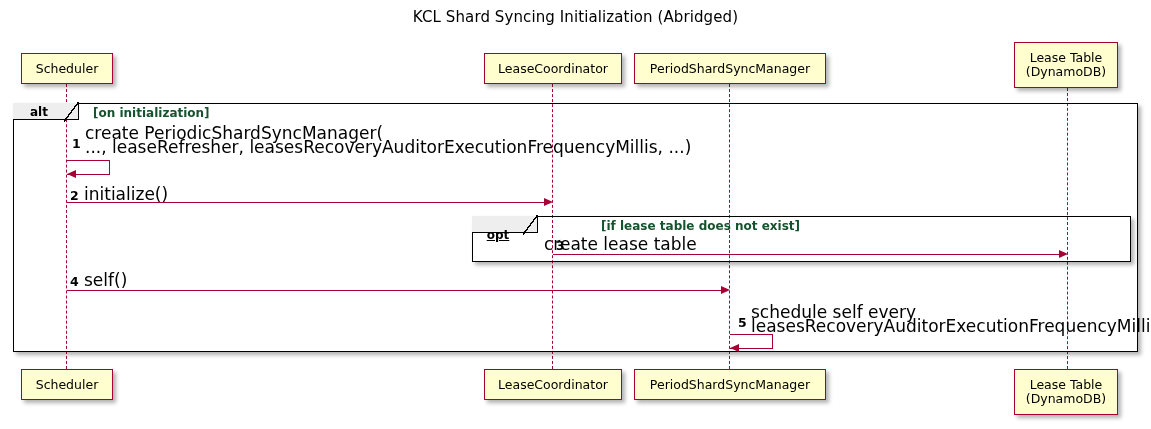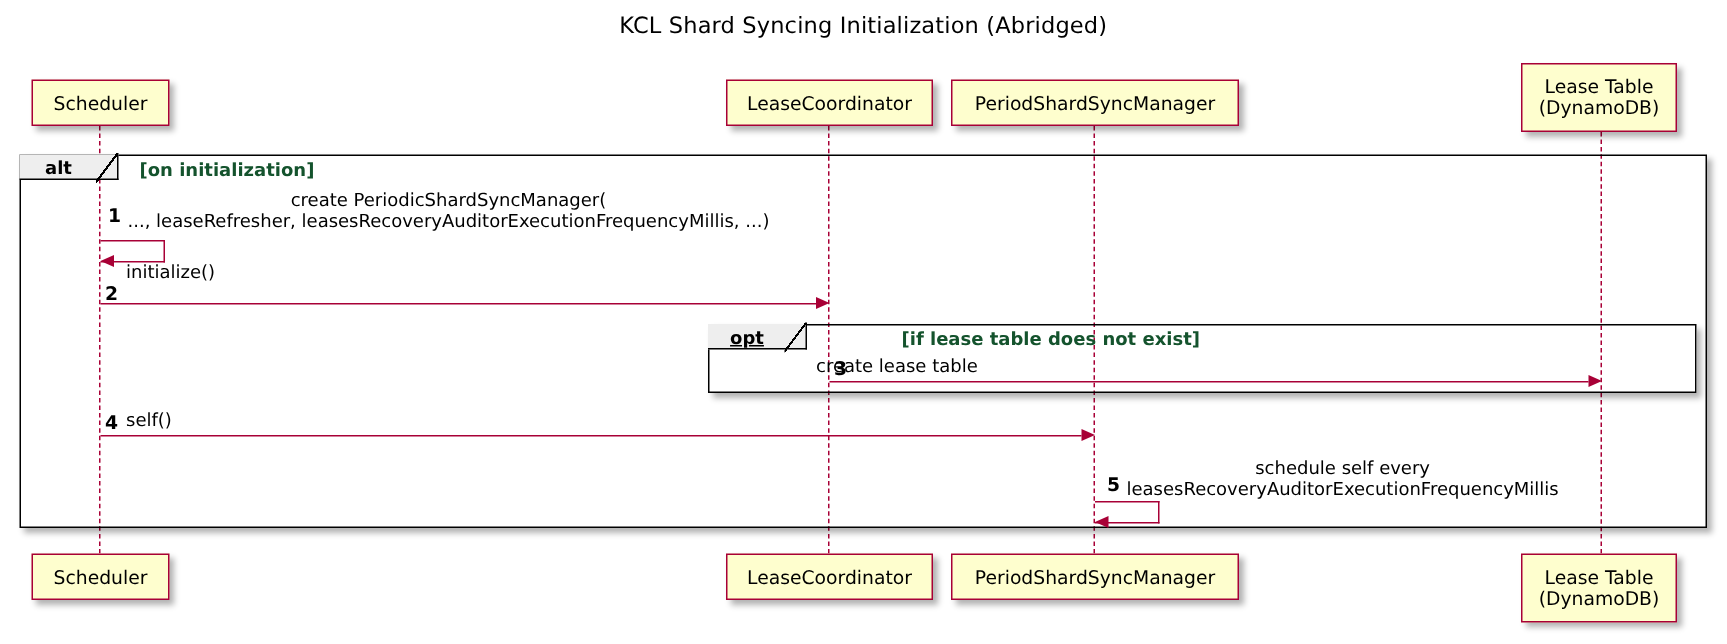--- a/index.html
+++ b/index.html
@@ -38,22 +38,22 @@
   .arrow-line{position:absolute;height:0;border-top:1.4px solid #A80036;}
   .arrow-head-r{position:absolute;width:0;height:0;
                 border-top:4.5px solid transparent;border-bottom:4.5px solid transparent;
                 border-left:9px solid #A80036;}
   .arrow-head-l{position:absolute;width:0;height:0;
                 border-top:4.5px solid transparent;border-bottom:4.5px solid transparent;
                 border-right:9px solid #A80036;}
   .selfloop{position:absolute;border:1.4px solid #A80036;border-left:none;
             box-sizing:border-box;background:transparent;}
 
-  .msg-label{position:absolute;font-size:12px;color:#000;white-space:pre-line;
-             line-height:13.5px;text-align:center;}
+  .msg-label{position:absolute;font-size:17px;color:#000;white-space:pre-line;
+             line-height:13.5px;}
   .msg-num{position:absolute;font-size:12.5px;font-weight:bold;color:#000;}
 </style>
 </head>
 <body>
 
 <div id="canvas">
 
   <div class="title">KCL Shard Syncing Initialization (Abridged)</div>
 
   <div class="lifeline" style="left:66px;top:84px;height:285px;"></div>
@@ -85,29 +85,29 @@
   <div class="frame-label" style="left:14px;top:104px;width:50px;">alt</div>
   <div class="frame-cond" style="left:93px;top:106px;">[on initialization]</div>
 
   <div class="msg-num" style="left:72px;top:136px;">1</div>
   <div class="msg-label" style="left:85px;top:127px;">create PeriodicShardSyncManager(
    ..., leaseRefresher, leasesRecoveryAuditorExecutionFrequencyMillis, ...)</div>
   <div class="selfloop" style="left:67px;top:160px;width:43px;height:15px;"></div>
   <div class="arrow-head-l" style="left:67px;top:170px;"></div>
 
   <div class="msg-num" style="left:70px;top:188px;">2</div>
-  <div class="msg-label" style="left:84px;top:175px;">initialize()</div>
+  <div class="msg-label" style="left:84px;top:188px;">initialize()</div>
   <div class="arrow-line" style="left:67px;top:202px;width:477px;"></div>
   <div class="arrow-head-r" style="left:544px;top:198px;"></div>
 
   <div class="frame" style="left:472px;top:216px;width:659px;height:46px;"></div>
   <div class="frame-tab" style="left:472px;top:216px;width:66px;">
     <div class="notchline"></div>
   </div>
-  <div class="frame-label" style="left:473px;top:217px;width:50px;text-decoration:underline;">opt</div>
+  <div class="frame-label" style="left:473px;top:227px;width:50px;text-decoration:underline;">opt</div>
   <div class="frame-cond" style="left:557px;top:219px;margin-left:44px;">[if lease table does not exist]</div>
 
   <div class="msg-num" style="left:556px;top:238px;">3</div>
   <div class="msg-label" style="left:544px;top:238px;">create lease table</div>
   <div class="arrow-line" style="left:553px;top:254px;width:506px;"></div>
   <div class="arrow-head-r" style="left:1059px;top:250px;"></div>
 
   <div class="msg-num" style="left:70px;top:274px;">4</div>
   <div class="msg-label" style="left:84px;top:274px;">self()</div>
   <div class="arrow-line" style="left:67px;top:290px;width:654px;"></div>

